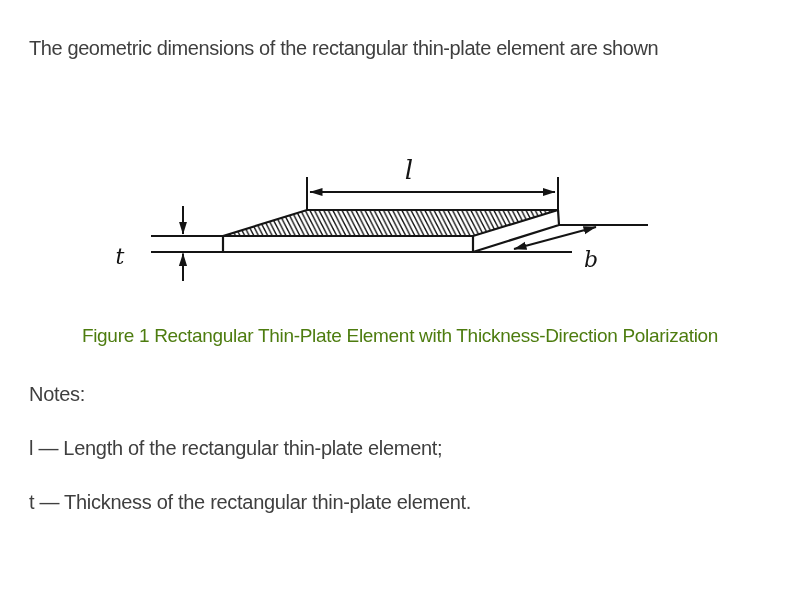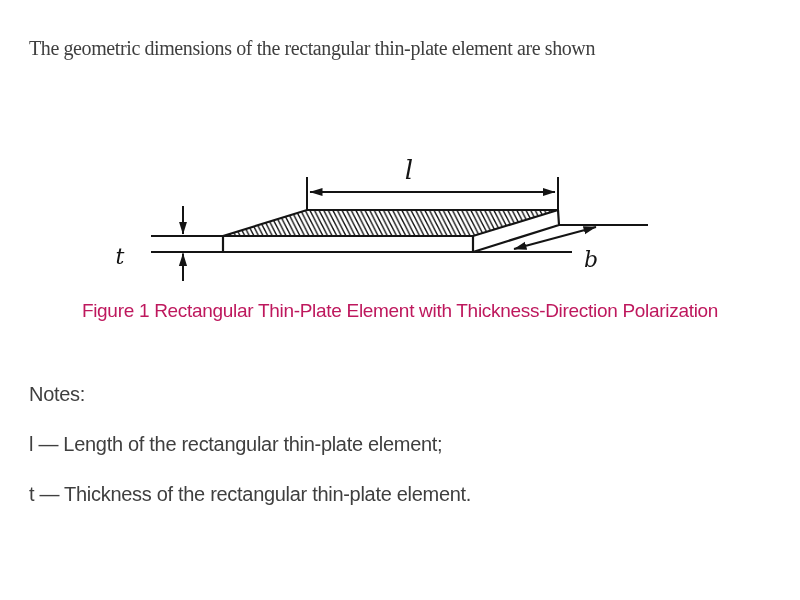--- a/index.html
+++ b/index.html
@@ -14,44 +14,43 @@
     width: 800px; height: 600px;
     background: #ffffff;
   }
   .intro {
     position: absolute;
     left: 29px; top: 33px; width: 740px;
     color: #3f3f3f;
     font-size: 20px;
     line-height: 31px;
     letter-spacing: -0.4px;
-    font-family: Liberation Serif, serif;
   }
   .intro div { white-space: pre-wrap; }
   .figure-svg {
     position: absolute;
     left: 0; top: 0; width: 800px; height: 600px;
   }
   .caption {
     position: absolute;
-    left: 0; top: 300px; width: 800px;
+    left: 0; top: 325px; width: 800px;
     text-align: center;
-    color: #be185d;
+    color: #4d7c0f;
     font-size: 19px;
     letter-spacing: -0.3px;
   }
   .notes {
     position: absolute;
     left: 29px; top: 382px; width: 740px;
     color: #3f3f3f;
     font-size: 20px;
     letter-spacing: -0.3px;
   }
-  .notes .note-head { line-height: 24px; margin-bottom: 26px; }
-  .notes .note { line-height: 24px; margin-bottom: 26px; white-space: pre-wrap; }
+  .notes .note-head { line-height: 24px; }
+  .notes .note { line-height: 24px; margin-bottom: 26px; white-space: pre-wrap; margin-top: 30px; }
   .dim-label {
     font-family: "DejaVu Serif", "Liberation Serif", serif;
     font-style: italic;
     fill: #141414;
   }
 </style>
 </head>
 <body>
 
 <div class="page">

